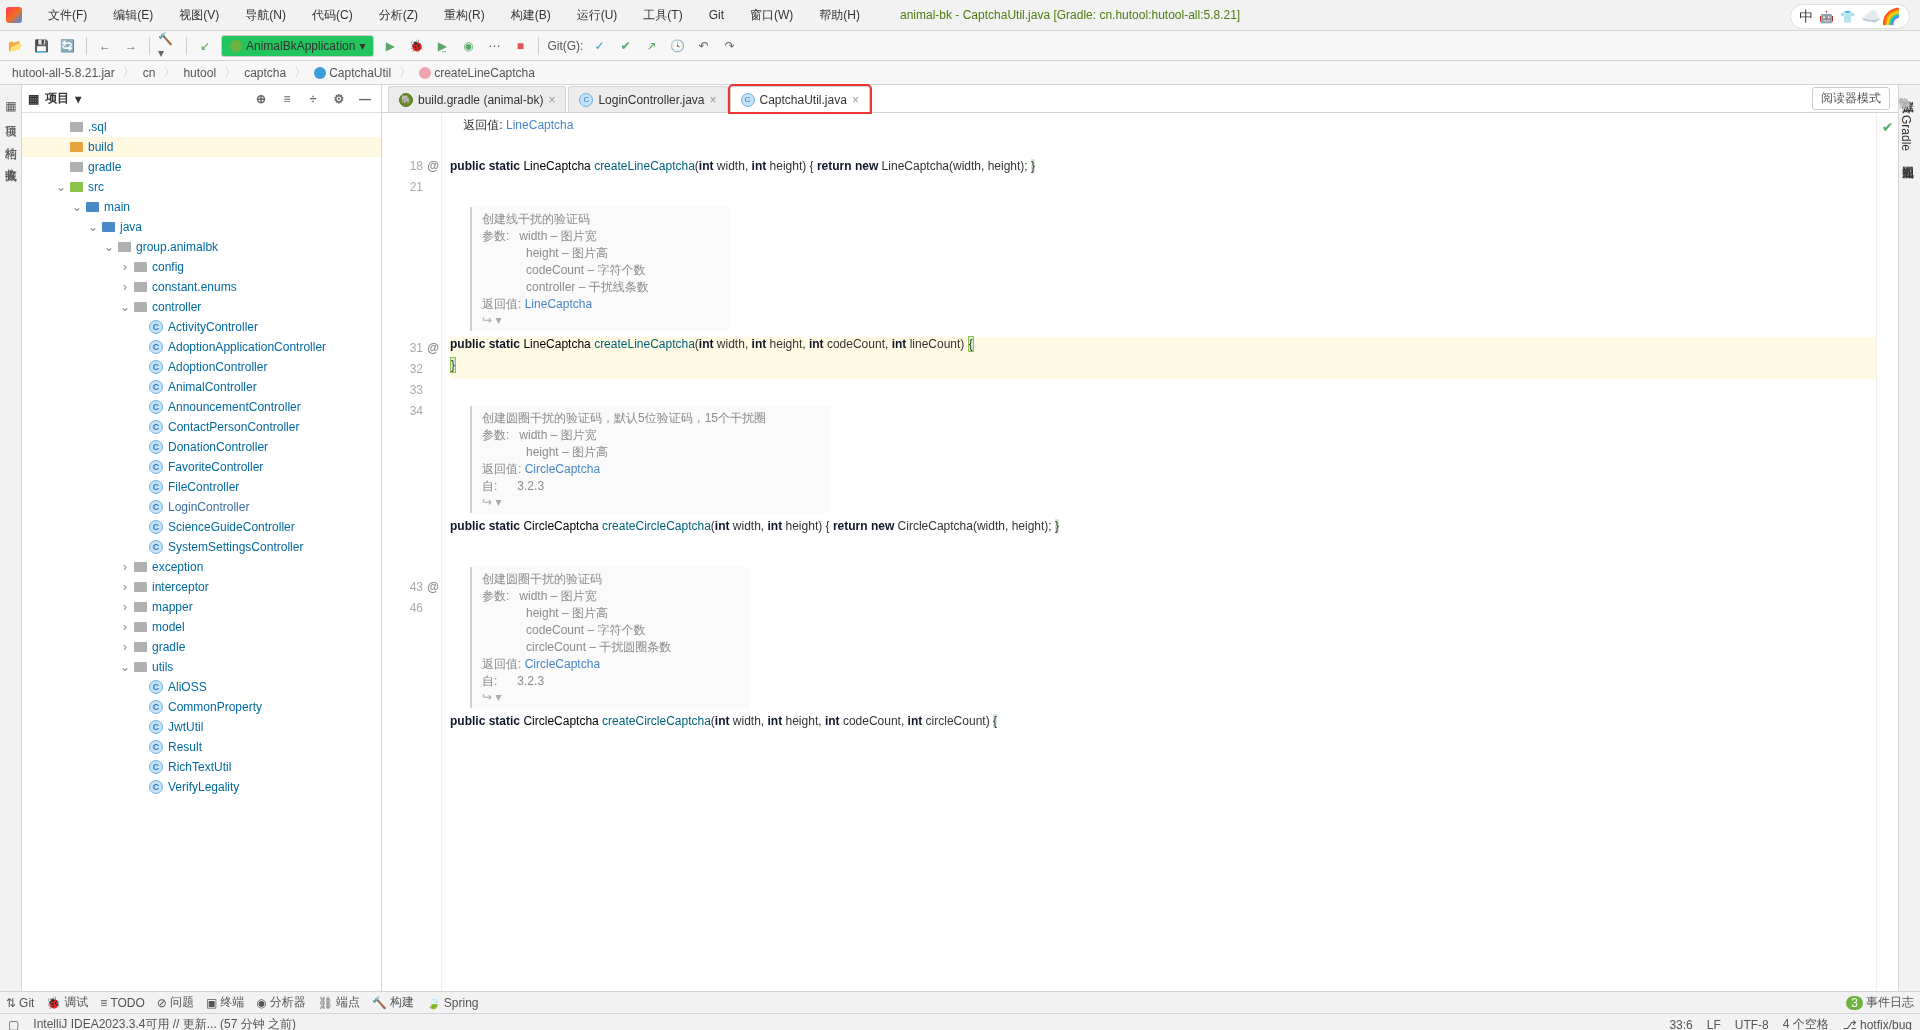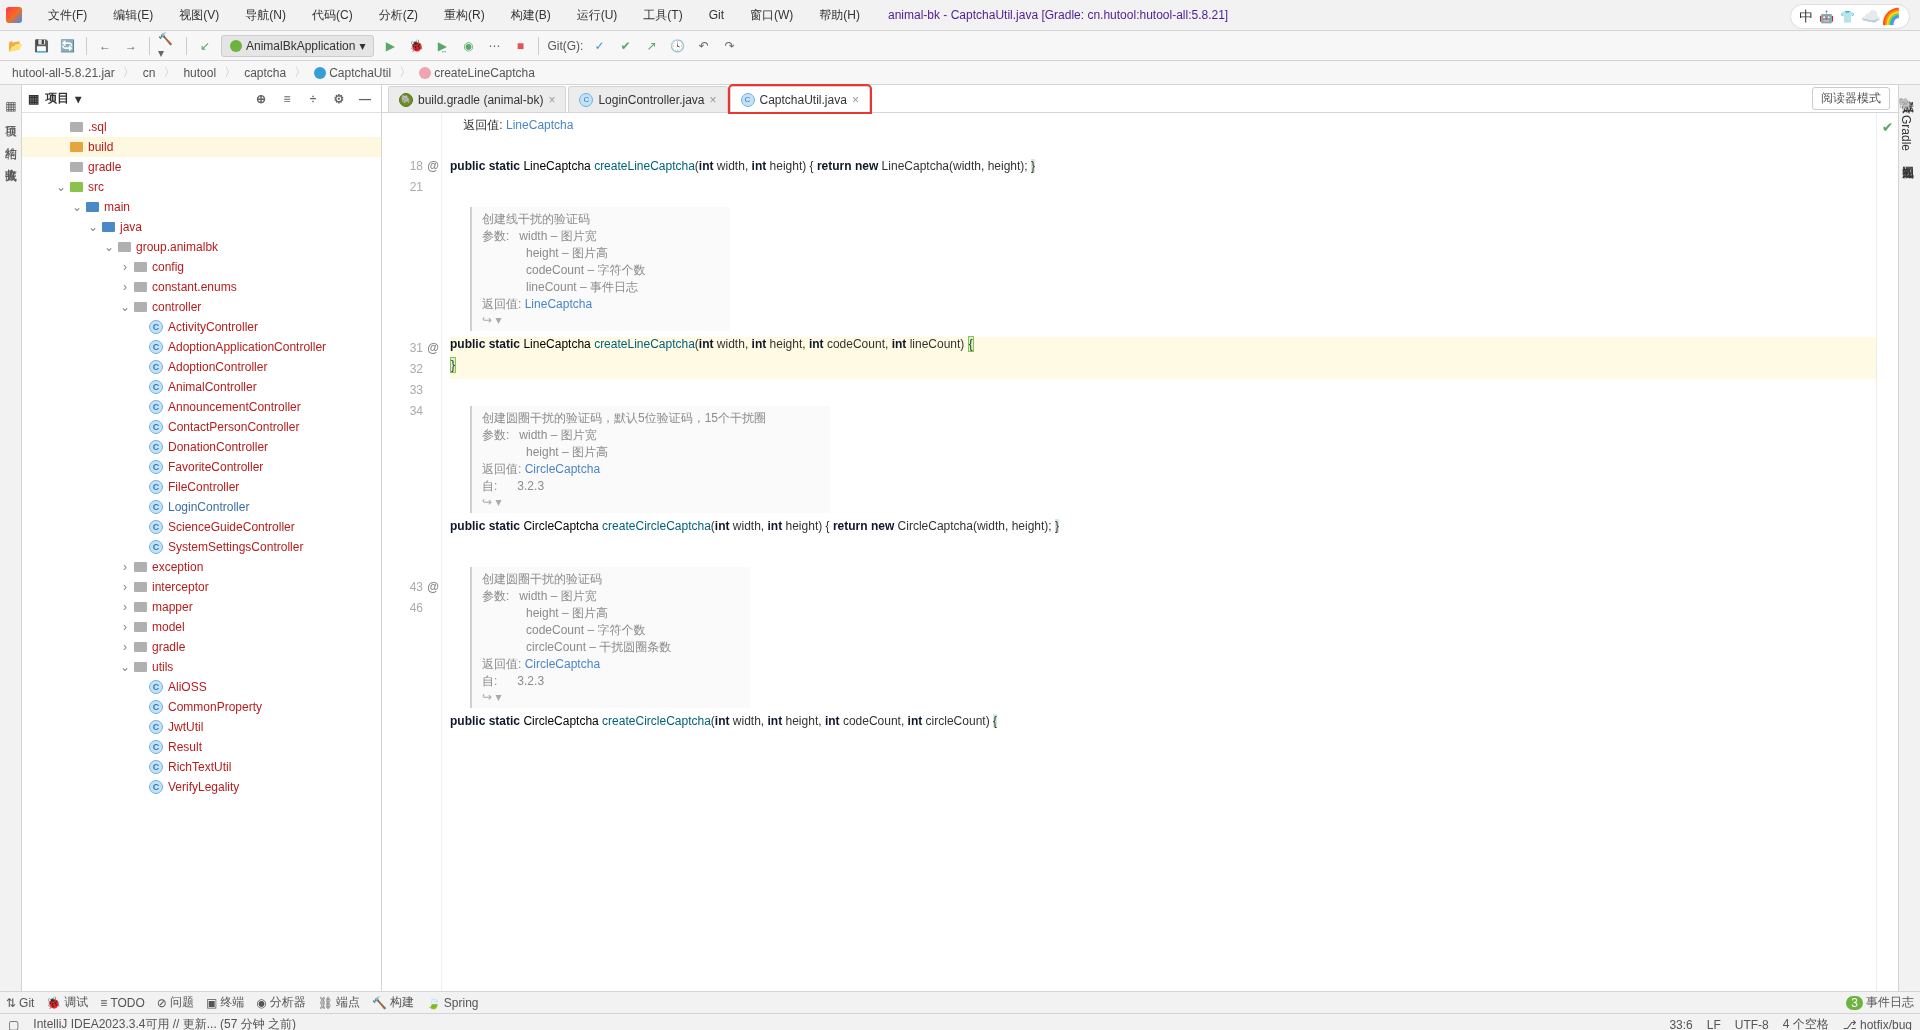--- a/index.html
+++ b/index.html
@@ -1,26 +1,26 @@
 <!DOCTYPE html>
 <html><head>
 <meta charset="utf-8">
 <style>
 * { margin: 0; padding: 0; box-sizing: border-box; font-family: "Microsoft YaHei", "Segoe UI", Arial, sans-serif; font-size: 12px; }
 body { background: #fff; color: #333; overflow: hidden; width: 1920px; height: 1030px; position: relative; }
 
 .menubar { height: 31px; background: #f2f2f2; border-bottom: 1px solid #d4d4d4; display: flex; align-items: center; padding: 0 6px; gap: 14px; }
 .menubar .logo { width: 16px; height: 16px; background: linear-gradient(135deg,#fe315d,#f86b1d,#3191ff); border-radius: 3px; margin-right: 6px; }
 .menubar .menu-item { padding: 2px 6px; cursor: pointer; white-space: nowrap; }
-.menubar .title { margin-left: 8px; color: #4c1d95; }
+.menubar .title { margin-left: 20px; color: #4d7c0f; }
 
 .toolbar { height: 30px; background: #f7f7f7; border-bottom: 1px solid #d4d4d4; display: flex; align-items: center; padding: 0 6px; gap: 6px; }
 .tool-btn { width: 20px; height: 20px; display: flex; align-items: center; justify-content: center; cursor: pointer; color: #666; }
 .tool-sep { width: 1px; height: 18px; background: #ccc; margin: 0 2px; }
-.run-config { height: 22px; border: 1px solid #ccc; border-radius: 3px; padding: 0 8px; display: flex; align-items: center; gap: 4px; background: #e5e5e5; cursor: pointer; }
+.run-config { height: 22px; border: 1px solid #ccc; border-radius: 3px; padding: 0 8px; display: flex; align-items: center; gap: 4px; background: #22c55e; cursor: pointer; }
 .run-config .spring-icon { width: 12px; height: 12px; border-radius: 50%; background: #6db33f; }
 .green { color: #59a869; }
 .red { color: #e05555; }
 .blue-icon { color: #389fd6; }
 
 .breadcrumb { height: 24px; background: #f7f7f7; border-bottom: 1px solid #d4d4d4; display: flex; align-items: center; padding: 0 8px; gap: 4px; }
 .crumb { padding: 2px 4px; cursor: pointer; color: #555; display: flex; align-items: center; gap: 3px; }
 .crumb-sep { color: #bbb; }
 .crumb .c-icon { width: 12px; height: 12px; border-radius: 50%; background: #389fd6; display: inline-block; }
 .crumb .m-icon { width: 12px; height: 12px; border-radius: 50%; background: #f0a3b0; display: inline-block; }
@@ -37,21 +37,21 @@
 .tree-item { display: flex; align-items: center; height: 20px; padding-right: 6px; cursor: pointer; white-space: nowrap; }
 .tree-item.selected { background: #fff8e1; }
 .tree-arrow { width: 14px; text-align: center; color: #888; }
 .tree-icon { width: 16px; height: 14px; display: inline-flex; align-items: center; justify-content: center; margin-right: 4px; }
 .folder-icon { background: #d4b06a; width: 13px; height: 10px; border-radius: 1px; }
 .folder-src { background: #8bc34a; }
 .folder-blue { background: #4a88c7; }
 .folder-gray { background: #b0b0b0; }
 .folder-orange { background: #e8a33d; }
 .class-icon { width: 14px; height: 14px; border-radius: 50%; background: #c5e1f5; border: 1px solid #6fb3e0; color: #2b7bbb; font-size: 9px; display: flex; align-items: center; justify-content: center; font-weight: bold; }
-.tree-label { color: #b91c1c; }
+.tree-label { color: #0369a1; }
 .tree-label.link { color: #3b6ea5; }
 
 .editor-area { flex: 1; display: flex; flex-direction: column; background: #fff; }
 .editor-tabs { height: 28px; border-bottom: 1px solid #d4d4d4; display: flex; align-items: flex-end; padding-left: 6px; }
 .editor-tab { height: 26px; padding: 0 10px; border: 1px solid #d4d4d4; border-bottom: none; margin-right: 2px; display: flex; align-items: center; gap: 5px; background: #ececec; cursor: pointer; border-radius: 3px 3px 0 0; }
 .editor-tab.active { background: #fff; }
 .editor-tab.highlighted { outline: 2px solid #e33; outline-offset: 0; }
 .editor-tab .tab-icon { width: 14px; height: 14px; border-radius: 50%; background: #c5e1f5; border: 1px solid #6fb3e0; color: #2b7bbb; font-size: 8px; display: flex; align-items: center; justify-content: center; }
 .editor-tab .gradle-icon { background: #6b8e23; border-color: #557a1c; color: #fff; }
 .editor-tab .close { color: #999; cursor: pointer; }
@@ -466,21 +466,21 @@
       <div class="code">
 <div class="code-line">    <span class="label">返回值:</span> <span class="link-type">LineCaptcha</span></div>
 <div class="code-line"></div>
 <div class="code-line"><span class="kw">public</span> <span class="kw">static</span> <span class="type">LineCaptcha</span> <span class="method-decl">createLineCaptcha</span>(<span class="kw">int</span> width, <span class="kw">int</span> height) { <span class="kw">return</span> <span class="kw">new</span> LineCaptcha(width, height); <span class="brace-hl">}</span></div>
 <div class="code-line"></div>
 <div class="comment-block" style="width:260px;">
   <div>创建线干扰的验证码</div>
   <div><span>参数:</span>&nbsp;&nbsp;&nbsp;<span>width – 图片宽</span></div>
   <div style="padding-left:44px"><span>height – 图片高</span></div>
   <div style="padding-left:44px"><span>codeCount – 字符个数</span></div>
-  <div style="padding-left:44px"><span>lineCount – 事件日志</span></div>
+  <div style="padding-left:44px"><span>controller – 干扰线条数</span></div>
   <div><span>返回值:</span> <span class="link-type">LineCaptcha</span></div>
   <div style="color:#aaa">↪ ▾</div>
 </div>
 <div class="code-line hl"><span class="kw">public</span> <span class="kw">static</span> <span class="type">LineCaptcha</span> <span class="method-decl">createLineCaptcha</span>(<span class="kw">int</span> width, <span class="kw">int</span> height, <span class="kw">int</span> codeCount, <span class="kw">int</span> lineCount) <span class="paren-hl">{</span></div>
 <div class="code-line hl"><span class="paren-hl">}</span></div>
 <div class="code-line"></div>
 <div class="comment-block" style="width:360px;">
   <div>创建圆圈干扰的验证码，默认5位验证码，15个干扰圈</div>
   <div><span>参数:</span>&nbsp;&nbsp;&nbsp;<span>width – 图片宽</span></div>
   <div style="padding-left:44px"><span>height – 图片高</span></div>

